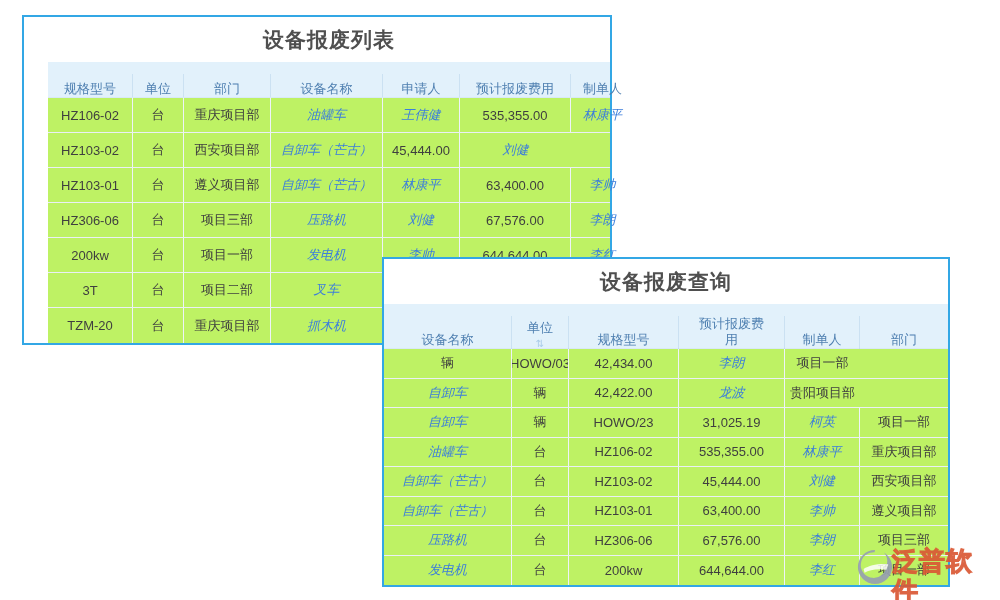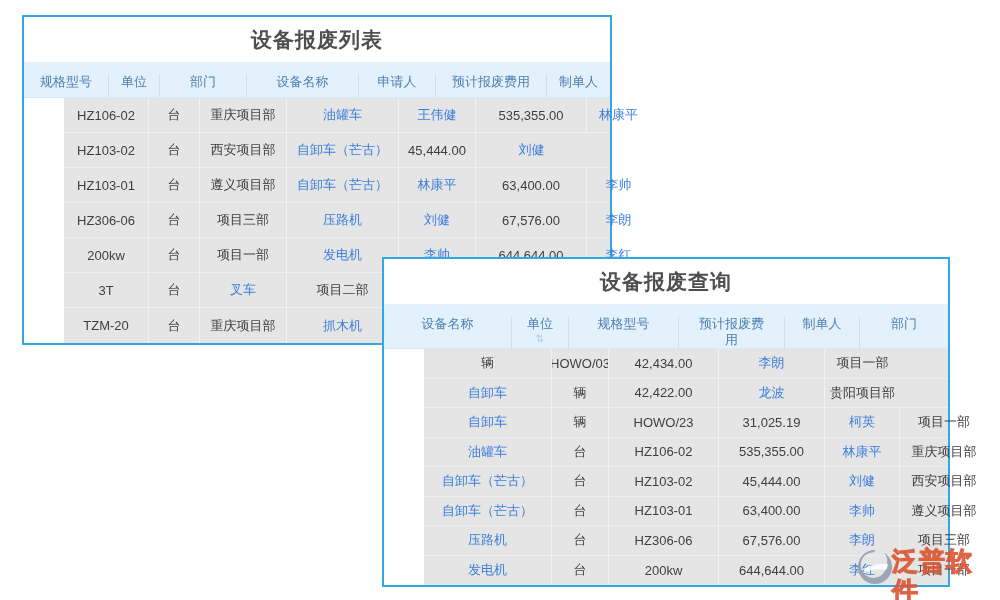--- a/index.html
+++ b/index.html
@@ -1,47 +1,47 @@
 <!DOCTYPE html>
 <html><head>
 <meta charset="utf-8">
 <style>
   * { margin:0; padding:0; box-sizing:border-box; }
   html,body { width:1000px; height:600px; background:#ffffff; overflow:hidden;
               font-family:"Liberation Sans","DejaVu Sans",sans-serif; }
   .stage { position:relative; width:1000px; height:600px; background:#fff; }
 
   .card { position:absolute; background:#fff; border:2px solid #33a7e5; }
-  .t1 { left:22px; top:15px;  width:590px; height:330px; z-index:1; }
+  .t1 { left:22px; top:15px;  width:590px; height:330px; z-index:1;padding-left:24px; }
   .t2 { left:382px; top:257px; width:568px; height:330px; z-index:2; }
 
   .ttitle { height:45px; display:flex; align-items:center; justify-content:center;
             font-size:21px; font-weight:bold; color:#4f4f4f; letter-spacing:1px;
             background:#fff; }
 
   .thead { display:grid; background:#e2f1fb; border-bottom:1px solid #d9e9f6; }
   .t1 .thead { grid-template-columns:85px 51px 87px 112px 77px 111px 63px; height:36px; }
   .t2 .thead { grid-template-columns:128px 57px 110px 106px 75px 88px; height:45px; }
-  .hcell { display:flex; flex-direction:column; align-items:center; justify-content:flex-start;
+  .hcell { display:flex; flex-direction:column; align-items:center; justify-content:flex-end;
            font-size:13px; color:#4e7fb0; border-right:1px solid rgba(160,195,225,.35);
            text-align:center; line-height:1.25;margin-top:12px; }
   .hcell:last-child { border-right:none; }
   .wraphdr { display:inline-block; max-width:72px; }
   .sorticon { font-size:10px; color:#a9cbe8; line-height:1; margin-top:2px; cursor:pointer; }
 
-  .tbody { background:#e5e5e5;margin-left:40px; }
+  .tbody { background:#bef264; }
   .trow { display:grid; border-bottom:1px solid #eaf0f6; }
   .t1 .trow { grid-template-columns:85px 51px 87px 112px 77px 111px 63px; height:35px; }
   .t2 .trow { grid-template-columns:128px 57px 110px 106px 75px 88px; height:29.5px; }
   .trow:last-child { border-bottom:none; }
   .cell { display:flex; align-items:center; justify-content:center; font-size:13px;
           color:#3f3f3f; border-right:1px solid #eef3f8; overflow:hidden;
           white-space:nowrap; text-align:center; }
   .cell:last-child { border-right:none; }
-  .cell.link { color:#3c7edb; cursor:pointer; }
+  .cell.link { color:#3c7edb; cursor:pointer;font-style:italic; }
 
   .watermark { position:absolute; left:856px; top:546px; width:142px; z-index:3;
                opacity:.93; }
   .wm-logo { position:absolute; left:0; top:2px; width:38px; height:38px; }
   .wm-brand { display:block; margin-left:36px; font-size:26px; font-weight:bold;
               letter-spacing:1px; color:rgba(185,185,185,.55);
               -webkit-text-stroke:1px rgba(219,85,48,.95);
               text-shadow:0 0 1px rgba(219,85,48,.6); line-height:30px; }
 </style>
 </head>
@@ -115,22 +115,22 @@
           <div class="cell">台</div>
           <div class="cell">项目一部</div>
           <div class="cell link">发电机</div>
           <div class="cell link">李帅</div>
           <div class="cell">644,644.00</div>
           <div class="cell link">李红</div>
         </div>
         <div class="trow">
           <div class="cell">3T</div>
           <div class="cell">台</div>
+          <div class="cell">项目二部</div>
           <div class="cell link">叉车</div>
-          <div class="cell">项目二部</div>
           <div class="cell link">李</div>
           <div class="cell"></div>
           <div class="cell link"></div>
         </div>
         <div class="trow">
           <div class="cell">TZM-20</div>
           <div class="cell">台</div>
           <div class="cell">重庆项目部</div>
           <div class="cell link">抓木机</div>
           <div class="cell link">李</div>

